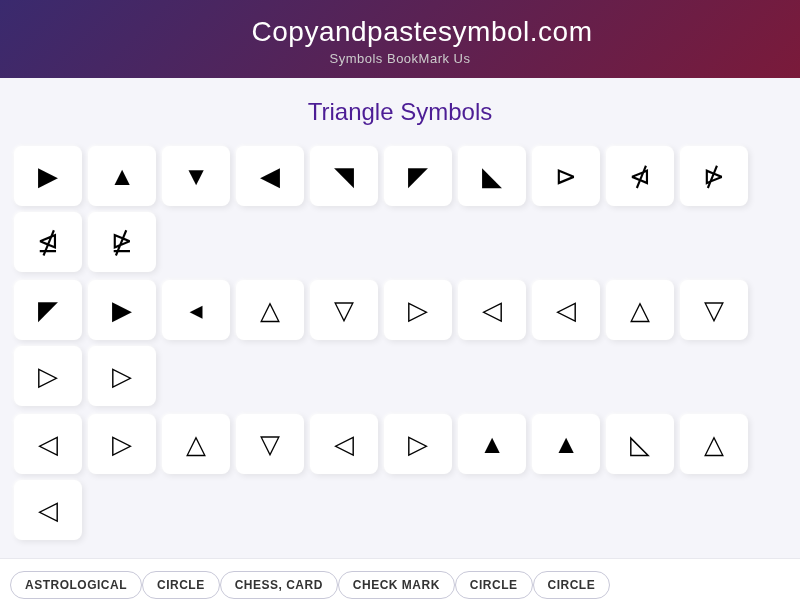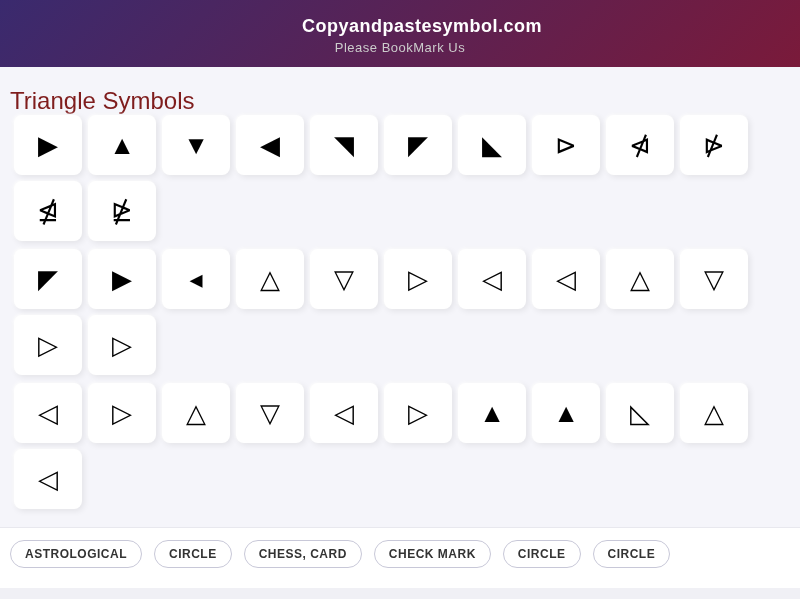--- a/index.html
+++ b/index.html
@@ -11,41 +11,43 @@
     }
 
     
     #header {
       background: linear-gradient(135deg, #3a2a6e 0%, #7a1a3a 100%);
       text-align: center;
       padding: 16px 0 12px;
     }
     #header .site-title {
       color: #fff;
-      font-size: 18px;
-      font-weight: 700;
+      font-size: 28px;
+      font-weight: 400;
       letter-spacing: 0.5px;
       padding-left: 44px;
     }
     #header .site-subtitle {
       color: #ccc;
       font-size: 13px;
       margin-top: 3px;
       letter-spacing: 0.5px;
     }
 
     
     #main {
       background: #f5f5fa;
       padding: 20px 10px 10px;
     }
     #page-title {
+      text-align: center;
       font-size: 24px;
       font-weight: 500;
-      color: #7f1d1d;
+      color: #4c1d95;
+      margin-bottom: 20px;
     }
 
     
     .symbol-grid {
       display: flex;
       flex-wrap: wrap;
       gap: 6px;
       justify-content: flex-start;
       padding: 0 4px;
       margin-bottom: 8px;
@@ -67,21 +69,21 @@
 
     
     #categories {
       background: #fff;
       padding: 12px 10px;
       border-top: 1px solid #e8e8ee;
     }
     .cat-row {
       display: flex;
       flex-wrap: nowrap;
-      gap: 12px;
+      gap: 0;
       margin-bottom: 8px;
       overflow: hidden;
     }
     .cat-pill {
       border: 1.5px solid #c8c8d8;
       border-radius: 20px;
       padding: 6px 14px;
       font-size: 12px;
       font-weight: 600;
       color: #333;
@@ -90,21 +92,21 @@
       white-space: nowrap;
       background: #fff;
       transition: background 0.15s;
     }
   </style>
 </head>
 <body>
 
 <div id="header">
   <div class="site-title">Copyandpastesymbol.com</div>
-  <div class="site-subtitle">Please BookMark Us</div>
+  <div class="site-subtitle">Symbols BookMark Us</div>
 </div>
 
 <div id="main">
   <div id="page-title">Triangle Symbols</div>
 
   <div id="symbol-grid-container">
       <div class="symbol-grid">
         <div class="symbol-cell">▶</div>
         <div class="symbol-cell">▲</div>
         <div class="symbol-cell">▼</div>

